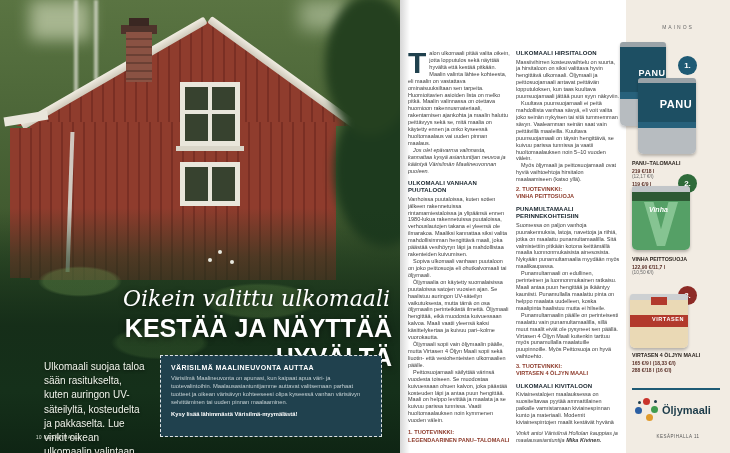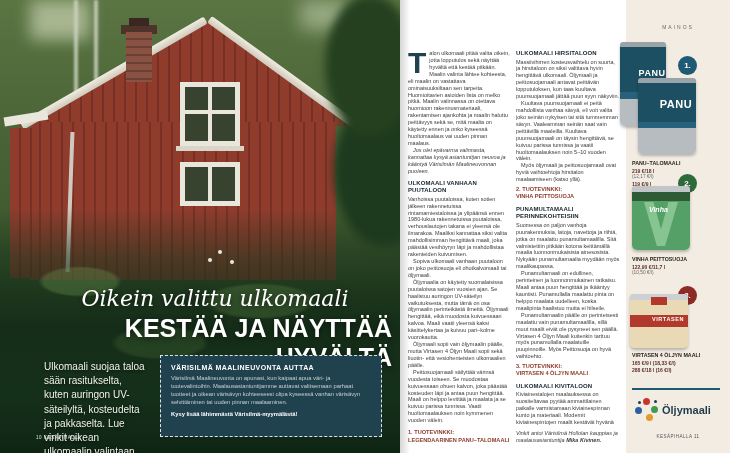--- a/index.html
+++ b/index.html
@@ -47,21 +47,21 @@
 
   .grass{position:absolute;left:0;bottom:0;width:100%;height:245px;
     background:
       radial-gradient(60px 22px at 20% 30%, rgba(110,150,80,.35) 0 60%, transparent 70%),
       radial-gradient(80px 26px at 65% 38%, rgba(95,135,70,.30) 0 60%, transparent 70%),
       radial-gradient(70px 24px at 40% 55%, rgba(70,110,55,.30) 0 60%, transparent 70%),
       linear-gradient(180deg, rgba(24,50,26,0) 0%, rgba(26,54,28,.55) 20%, rgba(20,44,24,.92) 48%, #15301a 75%, #0f2514 100%);}
   .flower{position:absolute;width:4px;height:4px;border-radius:50%;background:#e8e9df;filter:blur(.5px);}
 
   .overlay{position:absolute;left:0;top:0;width:400px;height:453px;}
-  .h-script{position:absolute;left:40px;right:10px;top:286px;text-align:center;color:#fff;
+  .h-script{position:absolute;left:40px;right:10px;top:286px;text-align:right;color:#fff;
             font-family:"DejaVu Serif",serif;font-style:italic;font-size:22px;
             text-shadow:0 1px 5px rgba(0,0,0,.55);}
   .h-main{position:absolute;left:30px;right:8px;top:314px;text-align:right;color:#fff;
           font-weight:800;font-size:25px;letter-spacing:0;
           text-shadow:0 2px 6px rgba(0,0,0,.55);}
   .intro{position:absolute;left:44px;top:360px;width:104px;color:#f0f3ea;font-size:10px;
          line-height:1.42;text-shadow:0 1px 3px rgba(0,0,0,.6);}
   .infobox{position:absolute;left:160px;top:355px;width:222px;height:82px;background:#20414e;
            border:1px dashed rgba(255,255,255,.85);box-sizing:border-box;padding:8px 10px;}
   .infobox .ib-title{color:#fff;font-weight:bold;font-size:7px;letter-spacing:.4px;margin-bottom:4px;}

